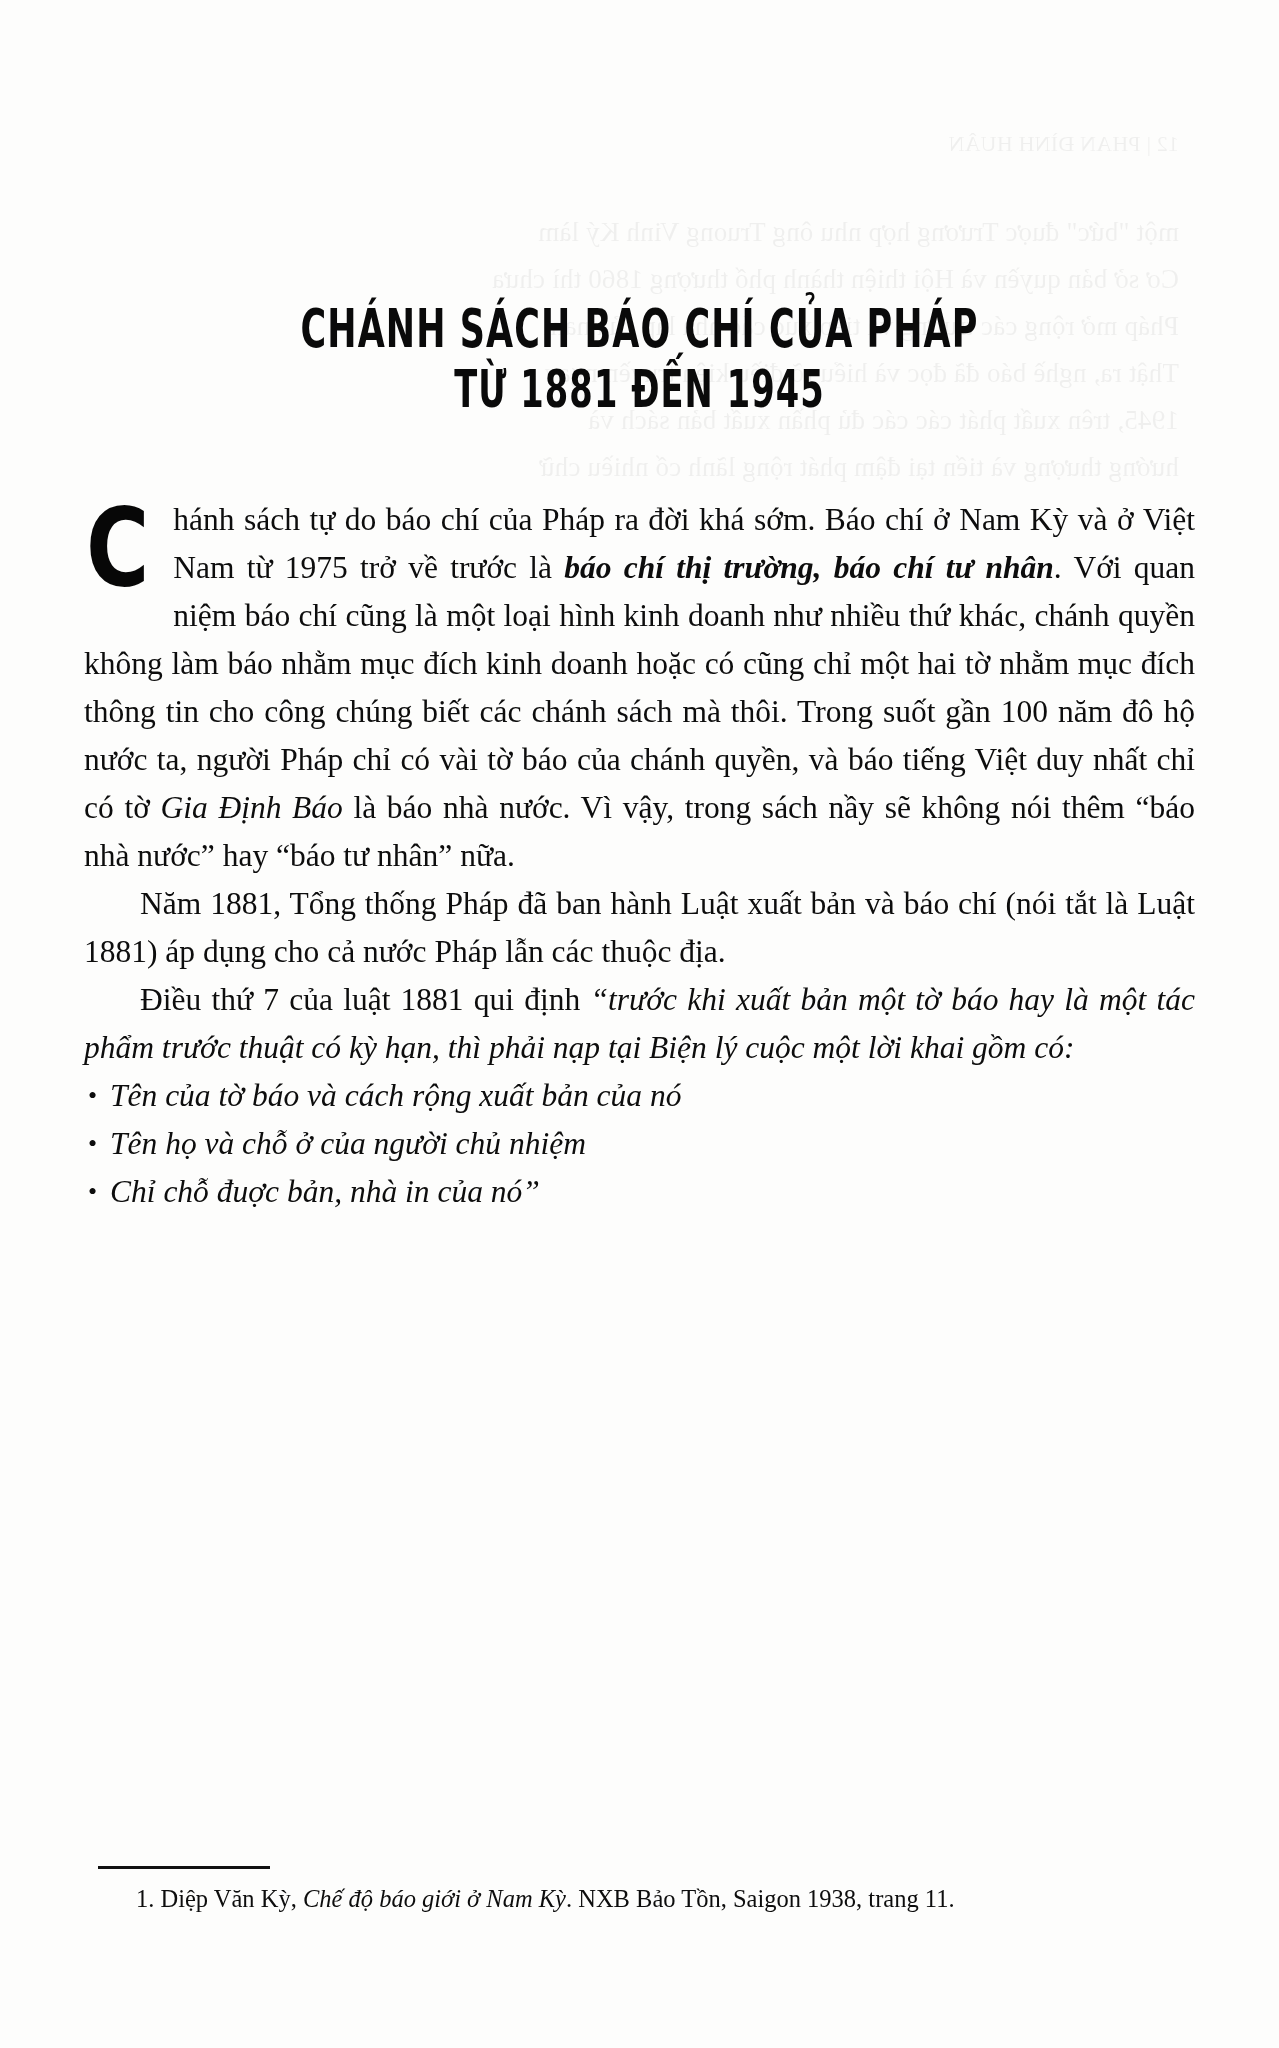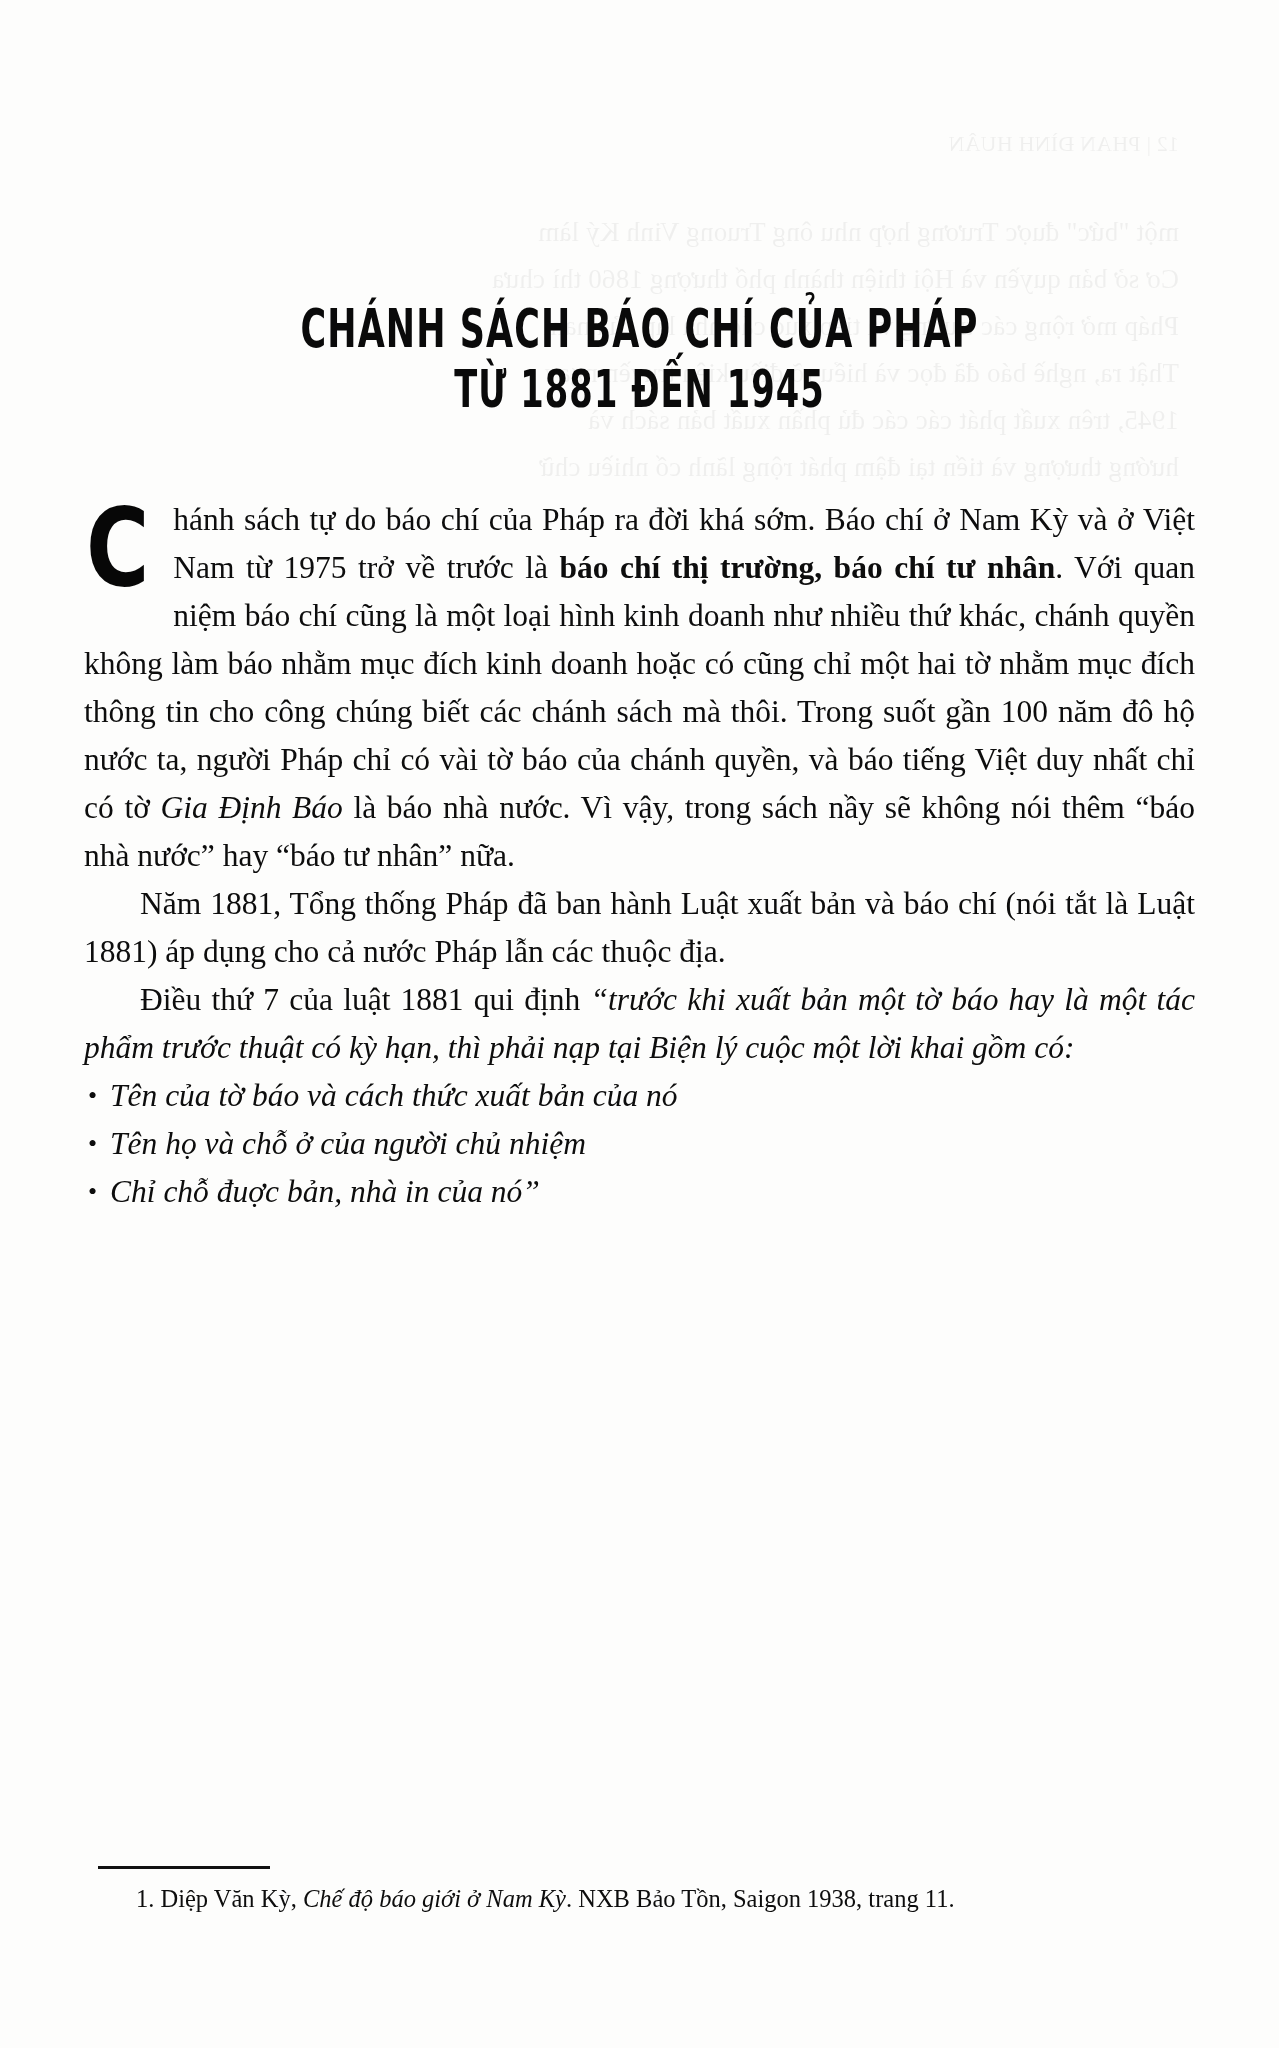--- a/index.html
+++ b/index.html
@@ -95,21 +95,21 @@
     font-size: 108px;
     line-height: 92px;
     margin: 6px 8px 0 2px;
     padding: 0;
     color: #070707;
     transform: scaleX(0.8);
     transform-origin: left top;
   }
 
   i, .ital { }
-  .bi { font-weight: bold; }
+  .bi { font-style: italic; font-weight: bold; }
 
   
   .bullet-list {
     list-style: none;
     margin: 0;
     padding: 0;
     font-style: italic;
     font-size: 31.5px;
     line-height: 48px;
   }
@@ -185,21 +185,21 @@
 
       <p class="dropcap-para">
         <span class="dropcap">C</span><span>hánh sách tự do báo chí của Pháp ra đời khá sớm. Báo chí ở Nam Kỳ và ở Việt Nam từ 1975 trở về trước là </span><span class="bi">báo chí thị trường, báo chí tư nhân</span><span>. Với quan niệm báo chí cũng là một loại hình kinh doanh như nhiều thứ khác, chánh quyền không làm báo nhằm mục đích kinh doanh hoặc có cũng chỉ một hai tờ nhằm mục đích thông tin cho công chúng biết các chánh sách mà thôi. Trong suốt gần 100 năm đô hộ nước ta, người Pháp chỉ có vài tờ báo của chánh quyền, và báo tiếng Việt duy nhất chỉ có tờ </span><i>Gia Định Báo</i><span> là báo nhà nước. Vì vậy, trong sách nầy sẽ không nói thêm “báo nhà nước” hay “báo tư nhân” nữa.</span>
       </p>
 
       <p>Năm 1881, Tổng thống Pháp đã ban hành Luật xuất bản và báo chí (nói tắt là Luật 1881) áp dụng cho cả nước Pháp lẫn các thuộc địa.</p>
 
       <p><span>Điều thứ 7 của luật 1881 qui định </span><i>“trước khi xuất bản một tờ báo hay là một tác phẩm trước thuật có kỳ hạn, thì phải nạp tại Biện lý cuộc một lời khai gồm có:</i></p>
 
       <ul class="bullet-list">
-        <li class="bl-1"><span class="bullet">•</span><span>Tên của tờ báo và cách thức xuất bản của nó</span></li>
+        <li class="bl-1"><span class="bullet">•</span><span>Tên của tờ báo và cách rộng xuất bản của nó</span></li>
         <li class="bl-2"><span class="bullet">•</span><span>Tên họ và chỗ ở của người chủ nhiệm</span></li>
         <li class="bl-3"><span class="bullet">•</span><span>Chỉ chỗ đuợc bản, nhà in của nó”</span></li>
       </ul>
 
 
 
     </div>
   </div>
 
   <div class="footnote-area">

